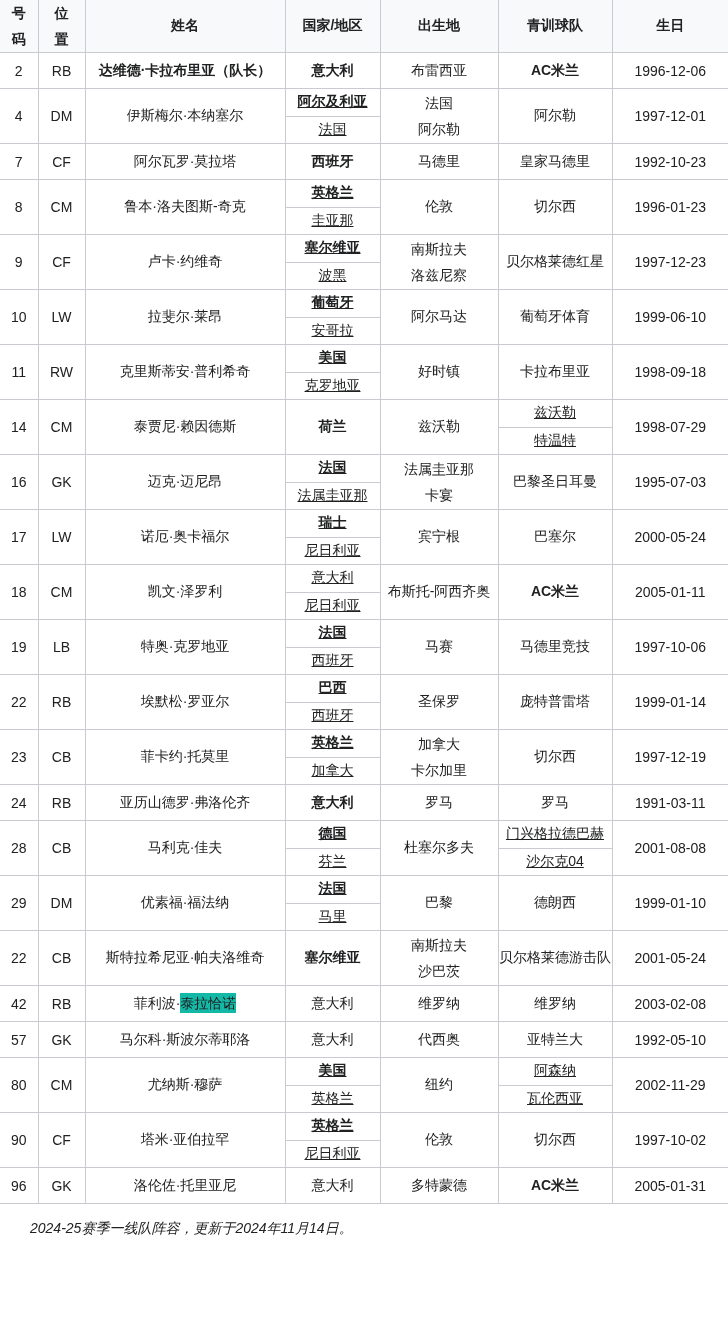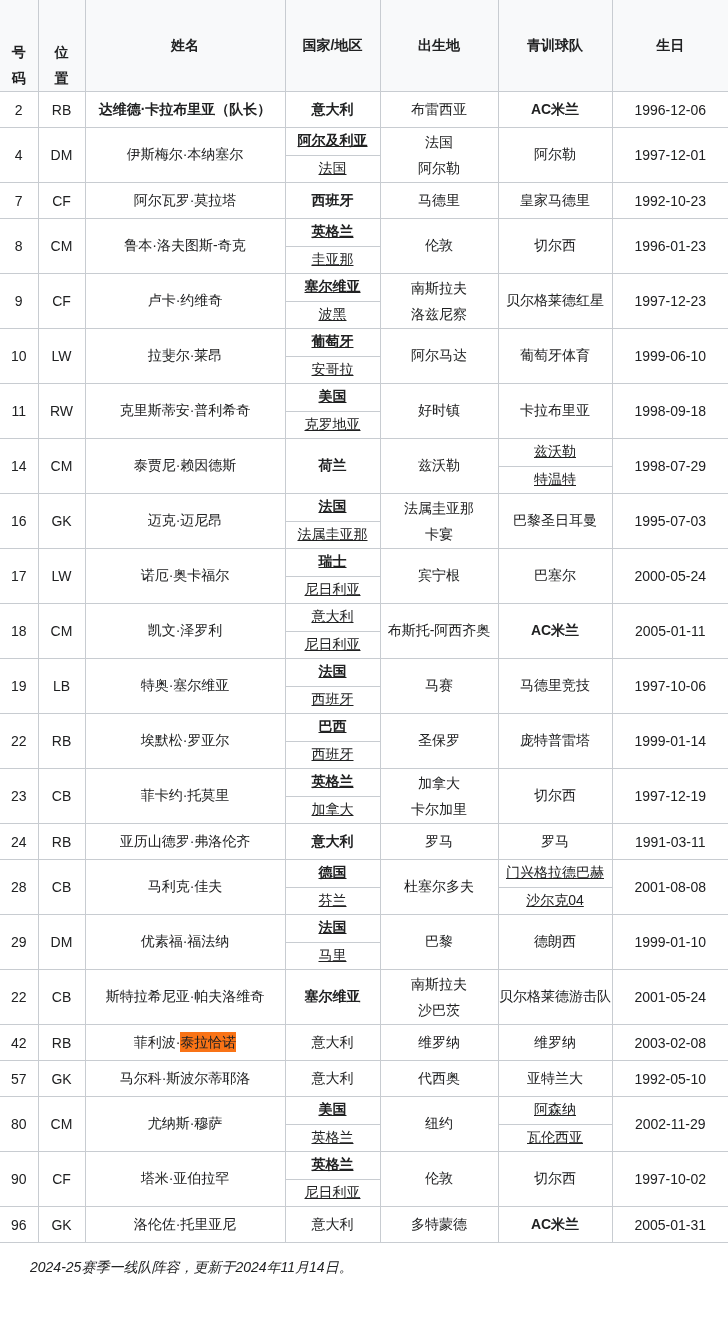--- a/index.html
+++ b/index.html
@@ -19,30 +19,30 @@
   th, td {
     border: 1px solid #c8ccd1;
     padding: 0;
     text-align: center;
     vertical-align: middle;
     overflow: hidden;
   }
   thead th { border-top: none; background: #f8f9fa; font-weight: bold; height: 48px; }
   th:first-child, td:first-child { border-left: none; }
   th:last-child,  td:last-child  { border-right: none; }
-  th .vwrap { display: inline-block; width: 16px; word-break: break-all; line-height: 26px; margin-top: 39px; }
+  th .vwrap { display: inline-block; width: 16px; word-break: break-all; line-height: 26px; }
   tr.single { height: 36px; }
   tr.double { height: 55px; }
   .b { font-weight: bold; }
   .split { display: flex; flex-direction: column; width: 100%; }
   tr.double .split { height: 54px; text-decoration: underline; }
   .split > div { flex: 1; display: flex; align-items: center; justify-content: center; }
   .split > div + div { border-top: 1px solid #c8ccd1; }
   .lines { line-height: 26px; }
-  .hl { background: #f97316; padding: 2px 0; }
+  .hl { background: #14b8a6; padding: 2px 0; }
   .footnote {
     font-style: italic;
     margin: 14px 0 12px 30px;
     line-height: 20px;
   }
 </style>
 </head>
 <body>
 
 <table class="squad">
@@ -222,21 +222,21 @@
             <div>尼日利亚</div>
           </div>
         </td>
         <td>布斯托-阿西齐奥</td>
         <td class="b">AC米兰</td>
         <td>2005-01-11</td>
       </tr>
       <tr class="double">
         <td>19</td>
         <td>LB</td>
-        <td>特奥·塞尔维亚</td>
+        <td>特奥·克罗地亚</td>
         <td>
           <div class="split">
             <div class="b">法国</div>
             <div>西班牙</div>
           </div>
         </td>
         <td>马赛</td>
         <td>马德里竞技</td>
         <td>1997-10-06</td>
       </tr>

